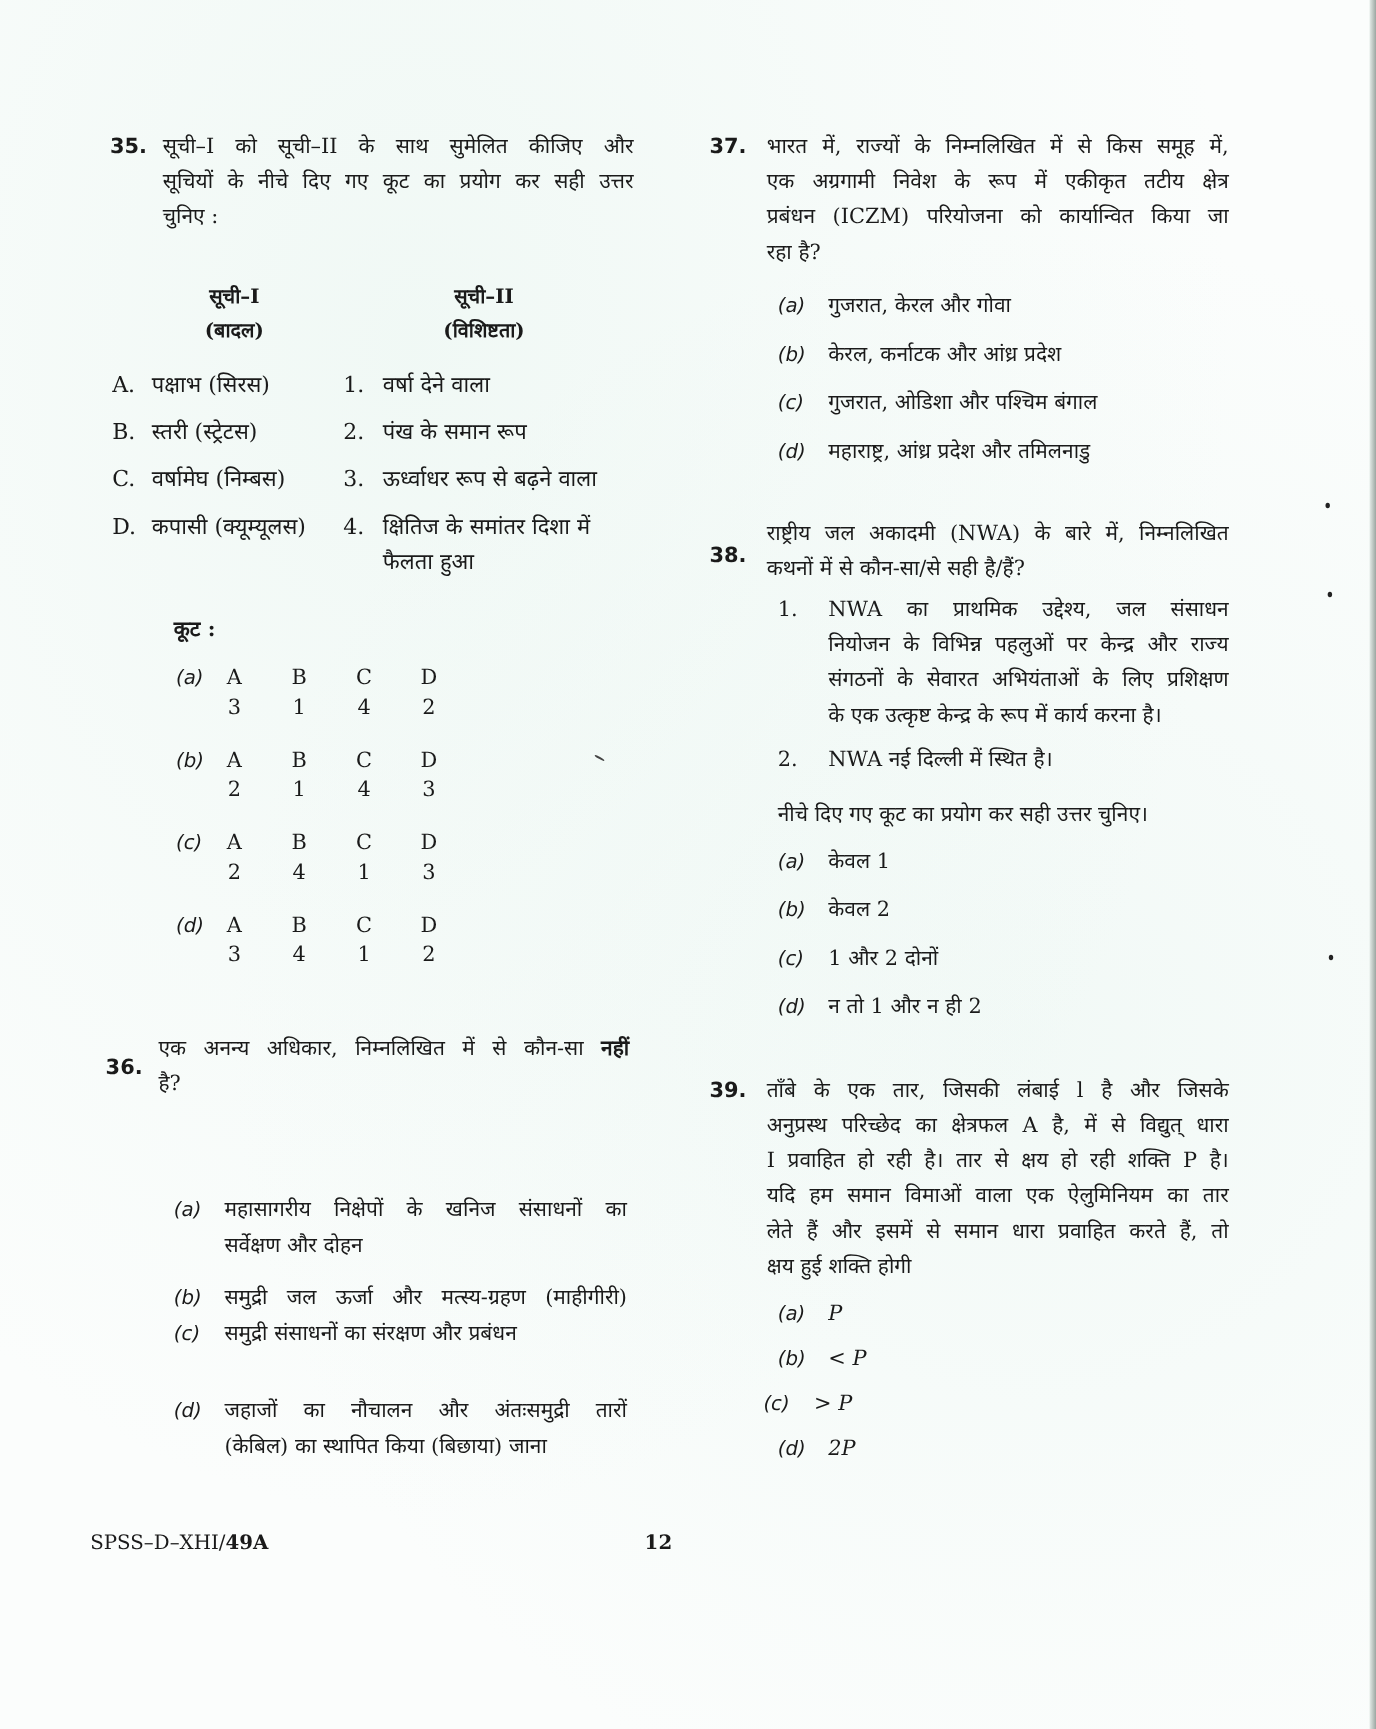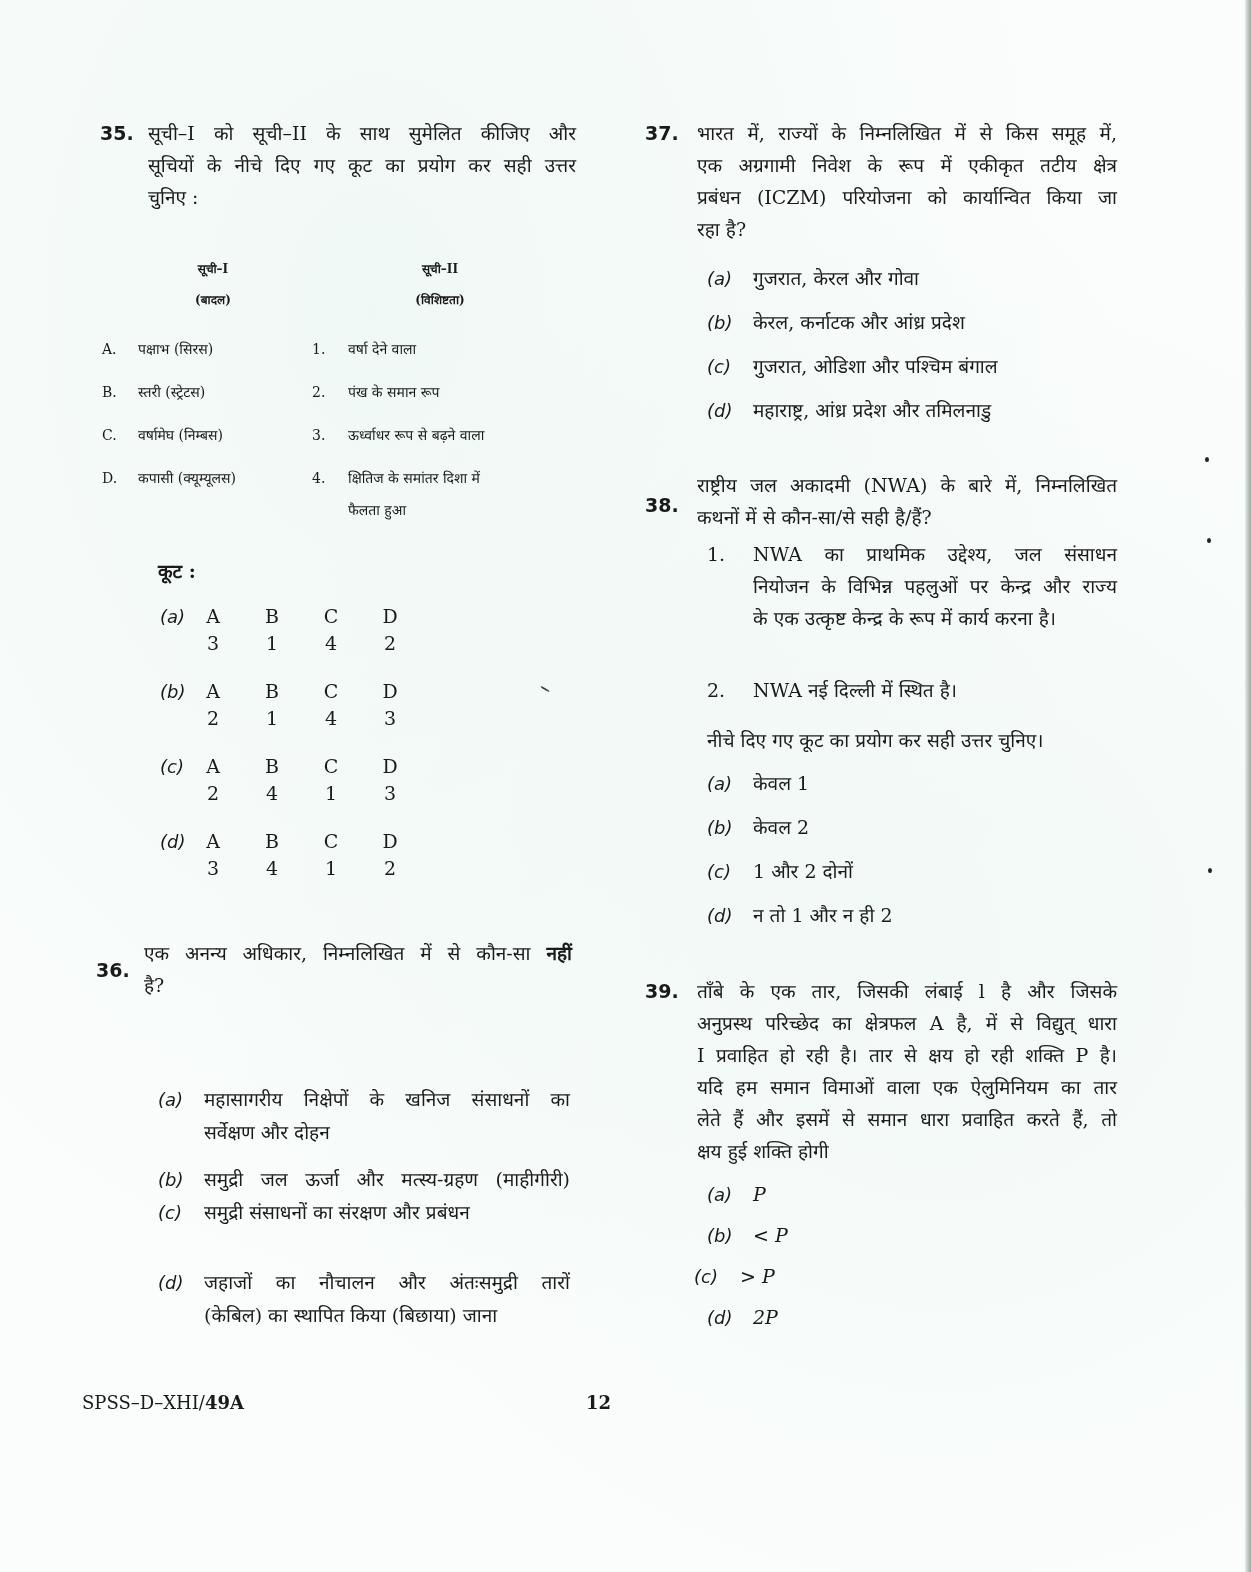--- a/index.html
+++ b/index.html
@@ -64,27 +64,27 @@
       width: 46px;
       font-family: "DejaVu Sans", "Liberation Sans", sans-serif;
       font-style: italic;
       font-size: 18px;
     }
     .opt-text { display: inline; }
 
     .list-head {
       position: absolute;
       font-weight: bold;
-      font-size: 12px;
+      font-size: 18px;
       text-align: center;
       line-height: 31px;
     }
     .list-row {
       position: absolute;
-      font-size: 14px;
+      font-size: 20px;
       line-height: 32px;
       white-space: nowrap;
     }
     .list-key { display: inline-block; width: 36px; }
 
     .code-title {
       position: absolute;
       font-weight: bold;
       font-size: 19px;
     }
@@ -299,20 +299,21 @@
       <div class="qtext" style="left:52px; top:469px; width:420px;">
         <span class="line">राष्ट्रीय जल अकादमी (NWA) के बारे में, निम्नलिखित</span>
         <span class="line last">कथनों में से कौन-सा/से सही है/हैं?</span>
       </div>
 
       <div class="stmt" style="left:62px; top:538px; width:410px; height:130px;">
         <span class="num">1.</span>
         <div class="body">
           <span class="line">NWA का प्राथमिक उद्देश्य, जल संसाधन</span>
           <span class="line">नियोजन के विभिन्न पहलुओं पर केन्द्र और राज्य</span>
+          <span class="line">संगठनों के सेवारत अभियंताओं के लिए प्रशिक्षण</span>
           <span class="line last">के एक उत्कृष्ट केन्द्र के रूप में कार्य करना है।</span>
         </div>
       </div>
       <div class="stmt" style="left:62px; top:674px; width:410px; height:32px;">
         <span class="num">2.</span>
         <div class="body">
           <span class="line last">NWA नई दिल्ली में स्थित है।</span>
         </div>
       </div>
 

